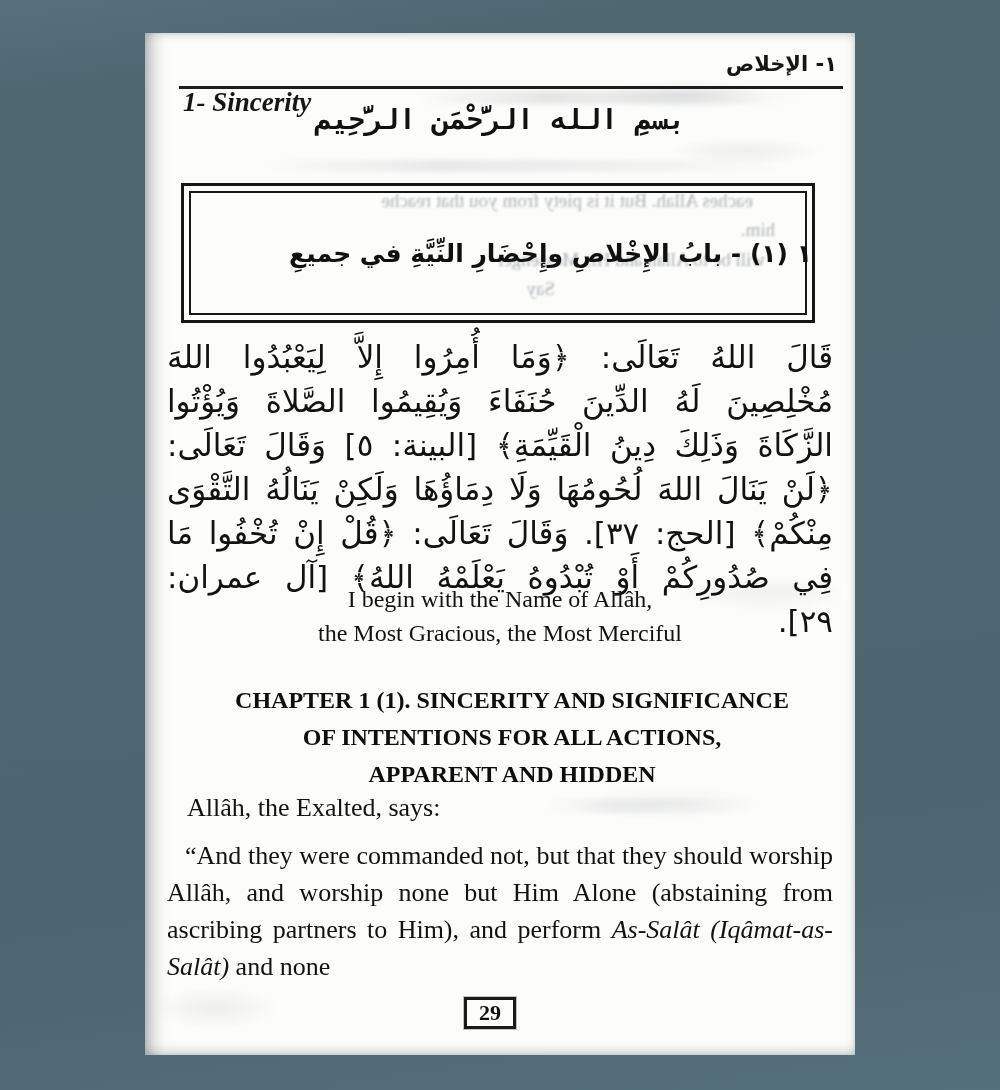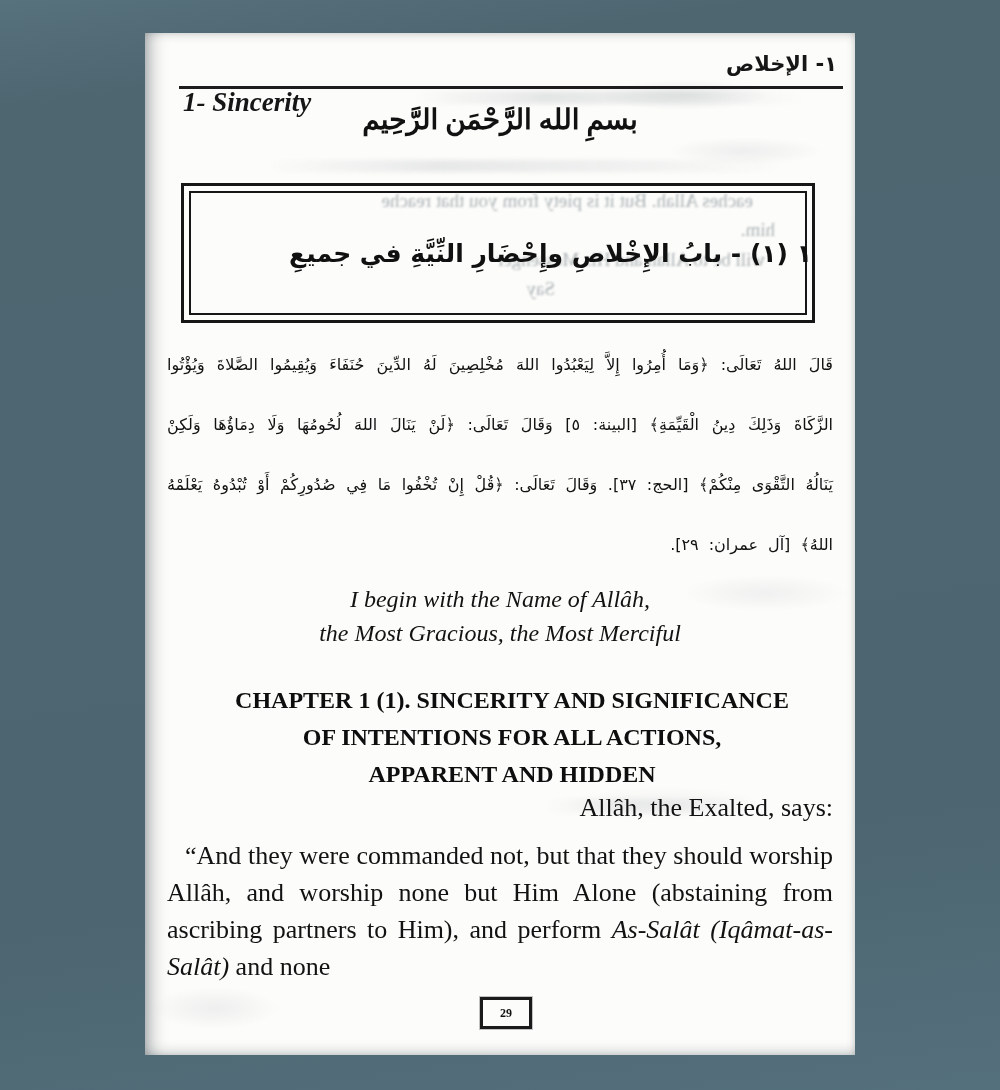--- a/index.html
+++ b/index.html
@@ -30,21 +30,21 @@
   .page > * { position: absolute; }
 
   
   .hdr-left  { left: 38px; top: 14px; font-style: italic; font-weight: bold; font-size: 27px; color: #161616; margin-top: 40px; }
   .hdr-right { right: 18px; top: 19px; direction: rtl; font-family: "DejaVu Sans", sans-serif; font-weight: bold; font-size: 21px; color: #161616; }
   .hdr-rule  { left: 34px; top: 53px; width: 664px; height: 3px; background: #1d1d1d; }
 
   
   .basmala {
     left: 0; top: 70px; width: 100%; text-align: center; direction: rtl;
-    font-family: Liberation Serif, serif; font-weight: bold; font-size: 28px; color: #111;
+    font-family: Liberation Mono, monospace; font-weight: bold; font-size: 28px; color: #111;
   }
 
   
   .chapter-box { left: 36px; top: 150px; width: 628px; height: 134px; border: 3px solid #161616; background: transparent; }
   .chapter-box-inner { position: absolute; left: 5px; top: 5px; right: 5px; bottom: 5px; border: 2px solid #161616; }
   .chapter-box-text {
     position: absolute; left: 0; top: 0; width: 100%; height: 100%; z-index: 2;
     display: flex; flex-direction: column; justify-content: center; gap: 12px;
     direction: rtl; text-align: right;
     font-family: "DejaVu Sans", sans-serif; font-weight: bold; font-size: 25px; color: #101010;
@@ -62,43 +62,42 @@
   .smudge {
     position: absolute; border-radius: 8px;
     background: linear-gradient(90deg, transparent, rgba(120,130,137,.35), rgba(120,130,137,.22), transparent);
     filter: blur(2px);
   }
 
   
   .quran {
     left: 22px; top: 302px; width: 666px;
     direction: rtl; text-align: justify;
-    font-family: "DejaVu Sans", sans-serif; font-size: 16px; line-height: 60px;
+    font-family: "DejaVu Sans", sans-serif; font-size: 31px; line-height: 44px;
     word-spacing: 5px; color: #121212;
   }
 
   
-  .translation { left: 0; top: 549px; width: 100%; text-align: center; font-style: italic; font-size: 24px; line-height: 34px; color: #131313; }
+  .translation { left: 0; top: 549px; width: 100%; text-align: center; font-size: 24px; line-height: 34px; color: #131313; }
 
   
   .chap-heading { left: 12px; top: 649px; width: 100%; text-align: center; font-weight: bold; font-size: 24px; line-height: 37px; color: #0e0e0e; }
 
   
-  .intro { left: 22px; top: 760px; width: 666px; font-size: 26px; color: #121212; text-indent: 20px; text-align: right; }
+  .intro { left: 22px; top: 760px; width: 666px; font-size: 26px; color: #121212; text-indent: 20px; }
   .quote { left: 22px; top: 804px; width: 666px; font-size: 26px; line-height: 37px; text-align: justify; text-indent: 18px; color: #121212; margin: 0; }
   .quote i { font-style: italic; }
 
   
   .pagenum-box {
     left: 319px; top: 964px; width: 46px; height: 26px;
     border: 3px solid #1a1a1a;
     display: flex; align-items: center; justify-content: center;
-    font-weight: bold; font-size: 12px; color: #111;
+    font-weight: bold; font-size: 22px; color: #111;
     box-shadow: 0 0 0 1px rgba(20,20,20,.25);
-    margin-left: 16px;
   }
 </style>
 </head>
 <body>
 
 <div class="stage">
   <div class="page">
 
     <div class="hdr-left">1- Sincerity</div>
     <div class="hdr-right">١- الإخلاص</div>

